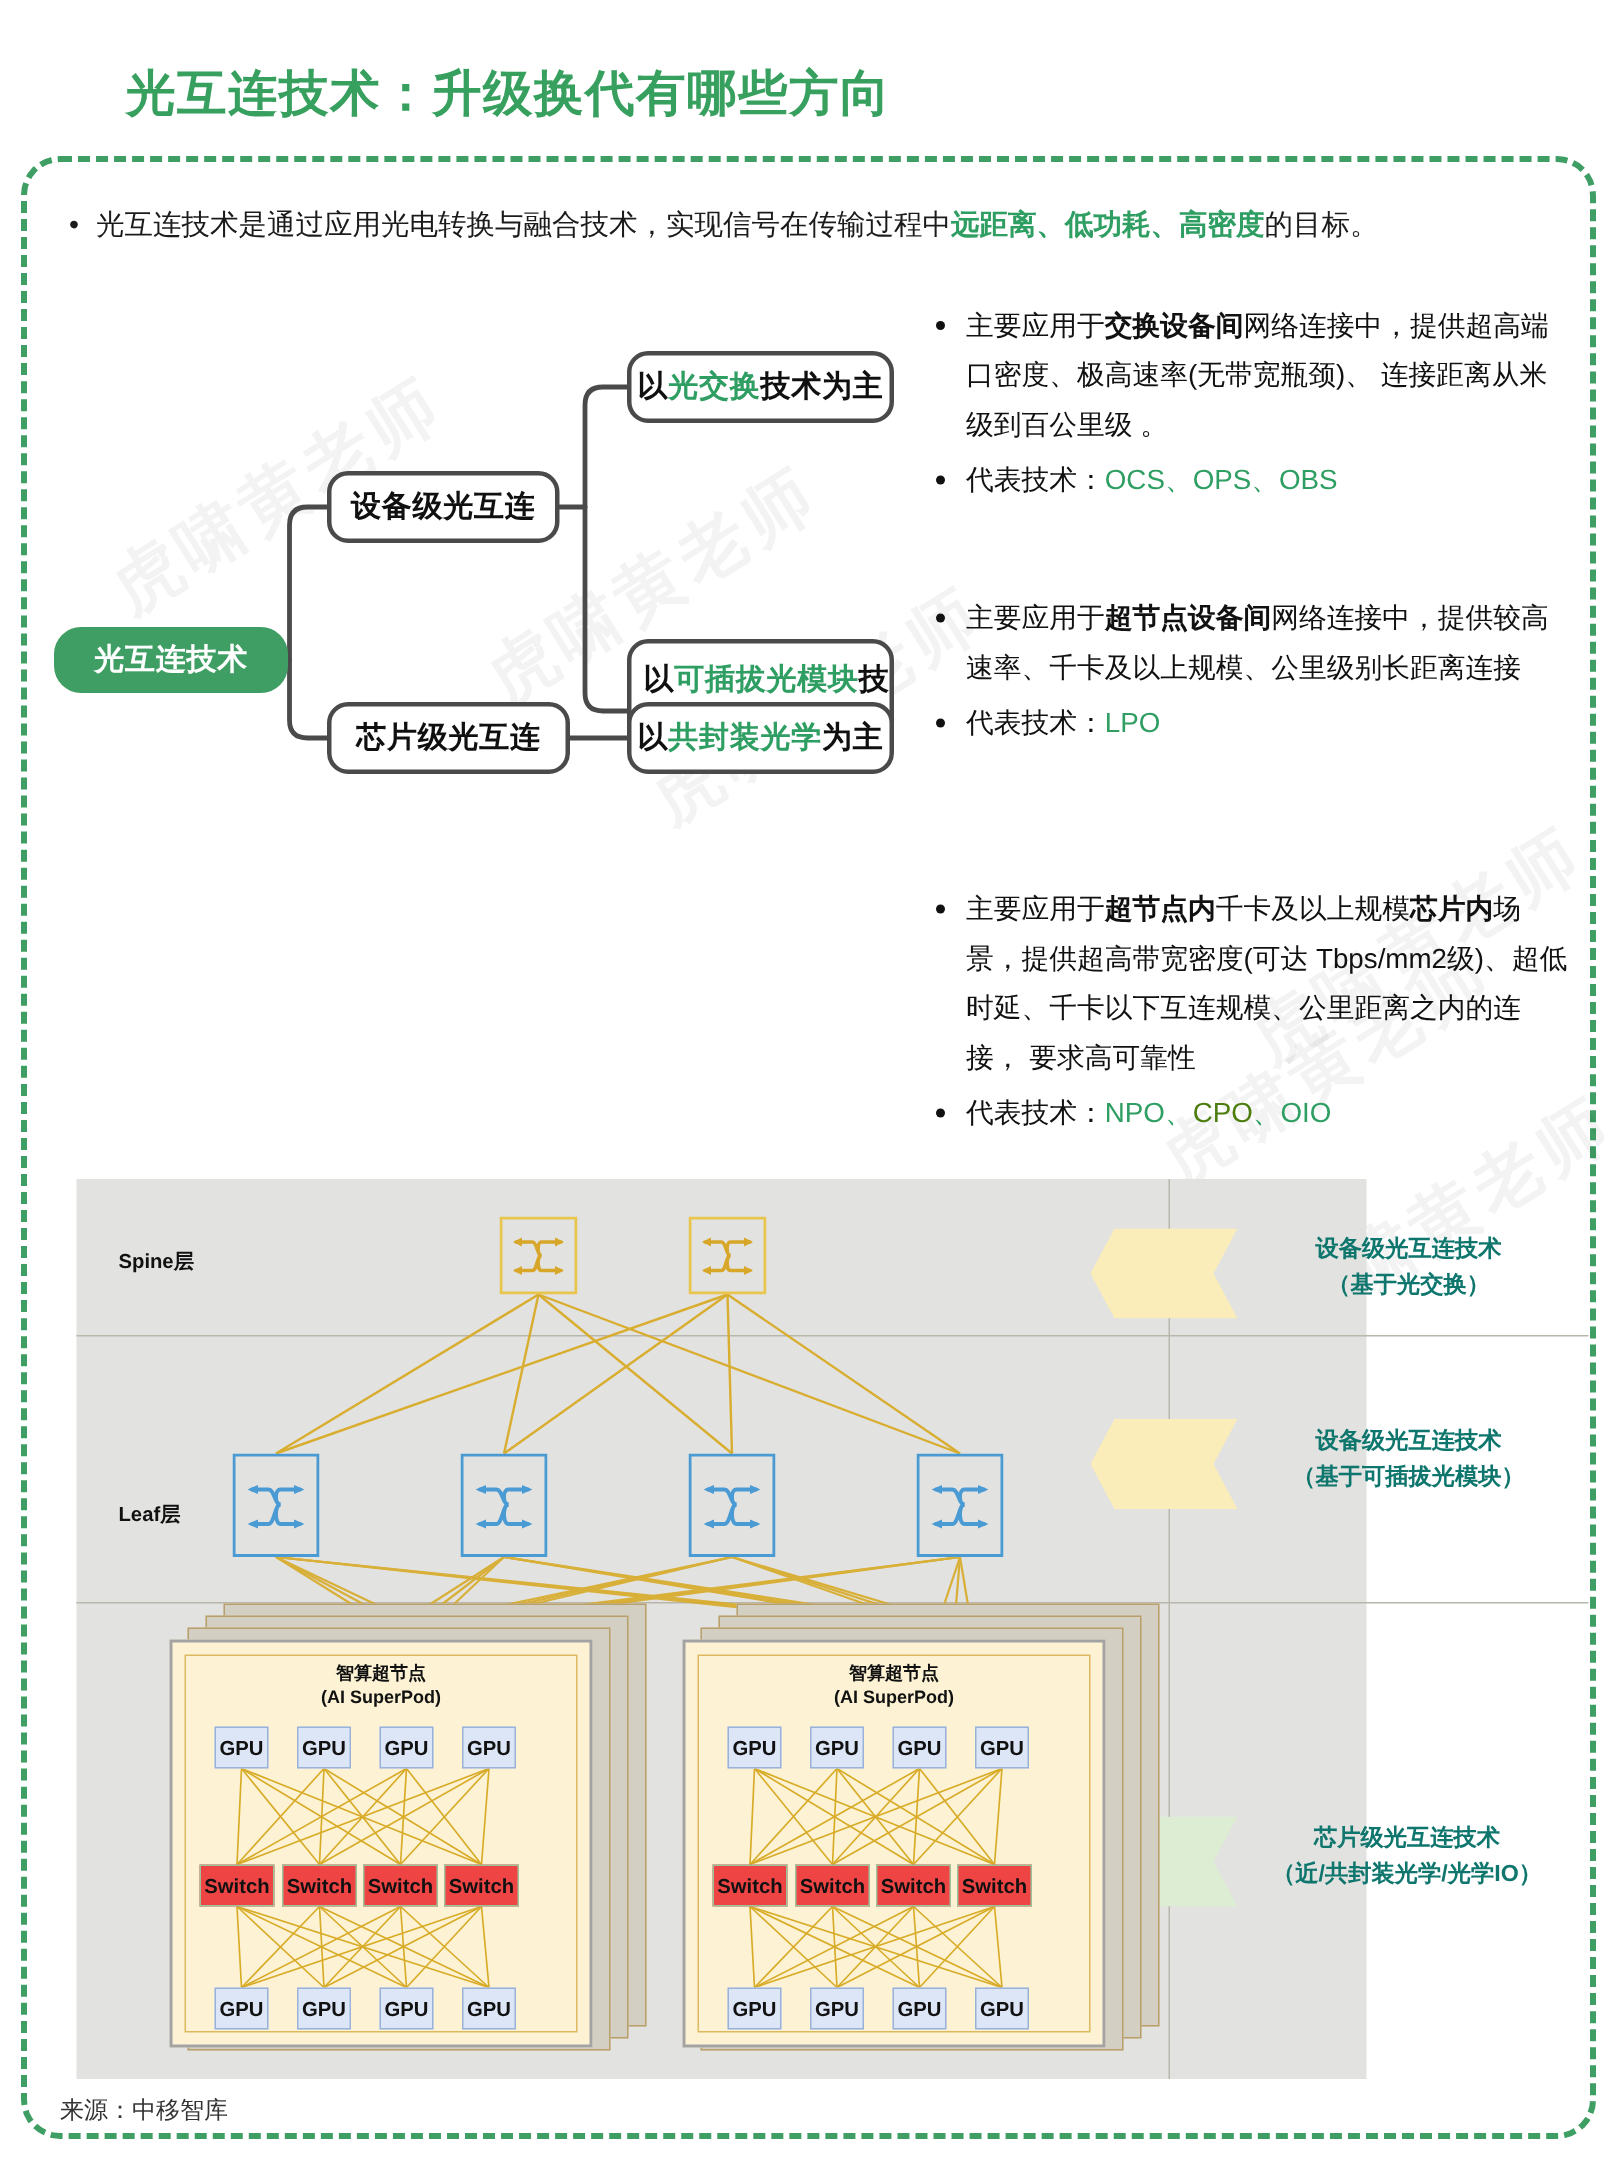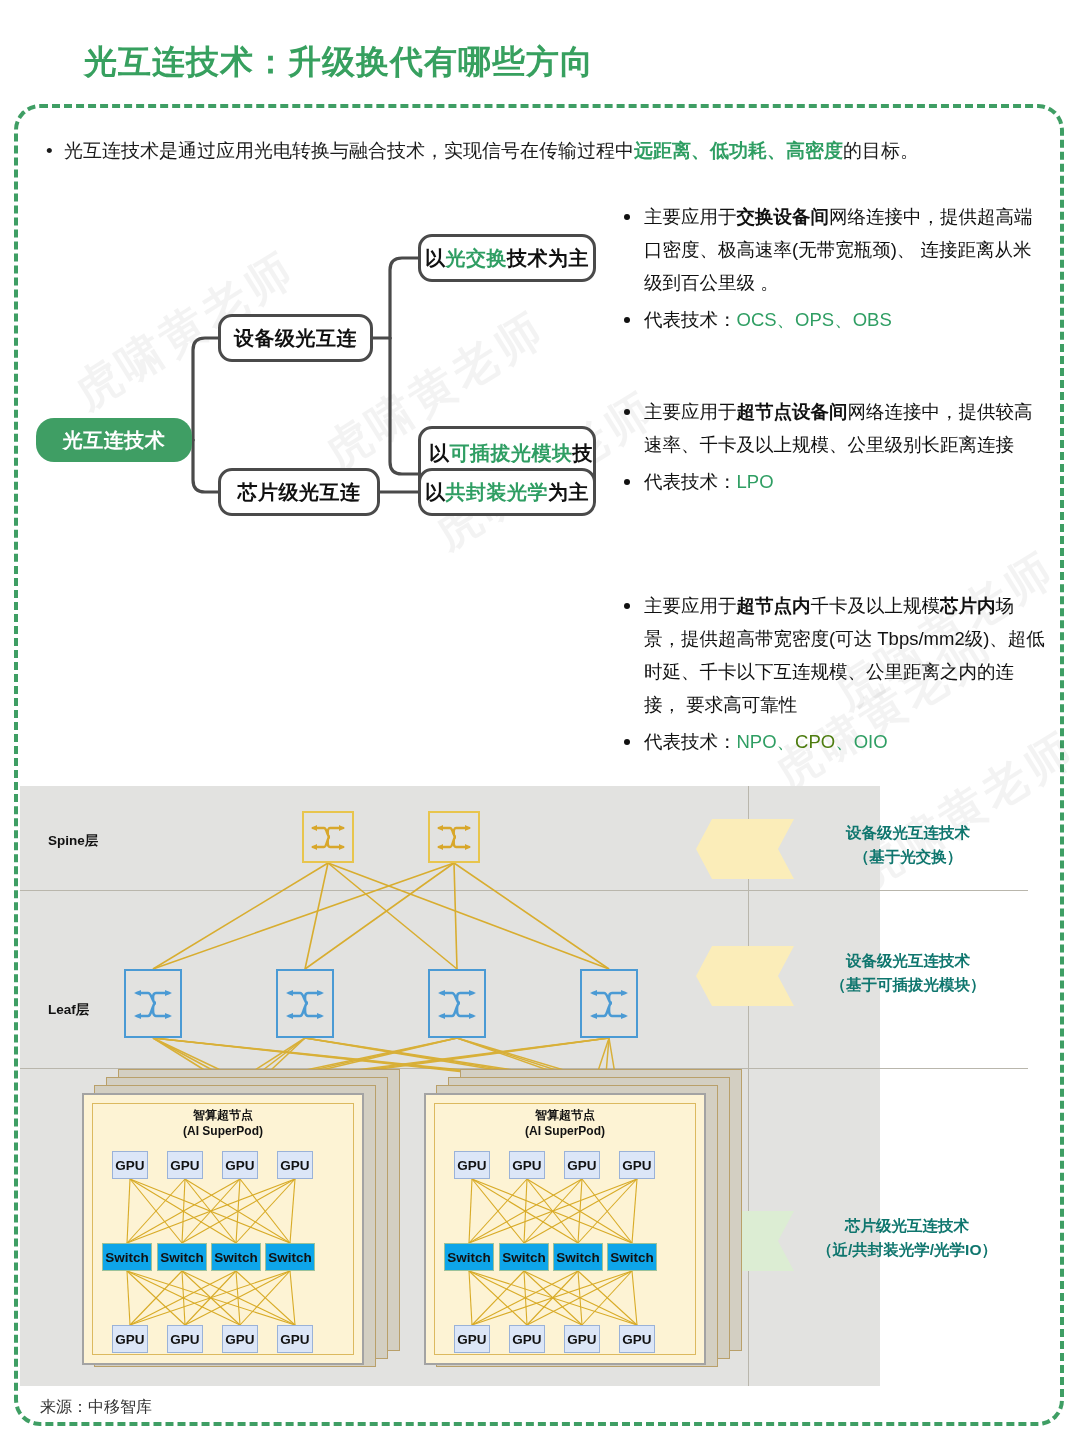--- a/index.html
+++ b/index.html
@@ -56,40 +56,40 @@
 
   
   .rcol{position:absolute;left:618px;width:430px;font-size:18.5px;color:#111;line-height:33px;}
   .bl{position:relative;padding-left:26px;margin-bottom:4px;}
   .bl::before{content:"";position:absolute;left:6px;top:14px;width:6px;height:6px;border-radius:50%;background:#111;}
   .bl b{font-weight:bold;}
   .tg{color:#2f9e63;}
   .tr{color:#4d7c0f;text-align:right;}
 
   
-  .diagram{position:absolute;left:20px;top:786px;width:860px;height:600px;background:#e2e2e0;}
+  .diagram{position:absolute;left:51px;top:786px;width:860px;height:600px;background:#e2e2e0;}
   .diagram .hline{position:absolute;left:0;width:1008px;height:1px;background:#b9b6ac;}
   .diagram .vline{position:absolute;top:0;width:1px;height:600px;background:#b9b6ac;}
   .layerlbl{position:absolute;font-size:13.5px;font-weight:bold;color:#111;}
 
   .swbox{position:absolute;box-sizing:border-box;background:transparent;}
   .swbox svg{display:block;}
 
   .chev{position:absolute;}
   .chevlbl{position:absolute;font-size:15.5px;font-weight:bold;color:#0f766e;text-align:center;line-height:24px;}
 
   .podstack{position:absolute;}
   .podshadow{position:absolute;box-sizing:border-box;background:#d3cfc2;border:1px solid #b9a06a;}
   .pod{position:absolute;box-sizing:border-box;background:#fdf3d4;border:2px solid #a3a3a3;}
   .podinner{position:absolute;box-sizing:border-box;border:1px solid #dcb95f;}
   .podtitle{position:absolute;width:100%;text-align:center;font-size:12px;font-weight:bold;color:#111;line-height:16px;}
   .chip{position:absolute;box-sizing:border-box;display:flex;align-items:center;justify-content:center;
         font-size:13.5px;font-weight:bold;color:#111;}
   .chip.gpu{background:#dce6f7;border:1px solid #9ab2d8;}
-  .chip.sw{background:#0ea5e9;border:1px solid #9cc29a;}
+  .chip.sw{background:#ef4444;border:1px solid #9cc29a;}
 
   .source{position:absolute;left:40px;top:1397px;font-size:16px;color:#333;}
 </style>
 </head>
 <body>
 
 <div class="page">
 
   <div class="title">光互连技术：升级换代有哪些方向</div>
 

